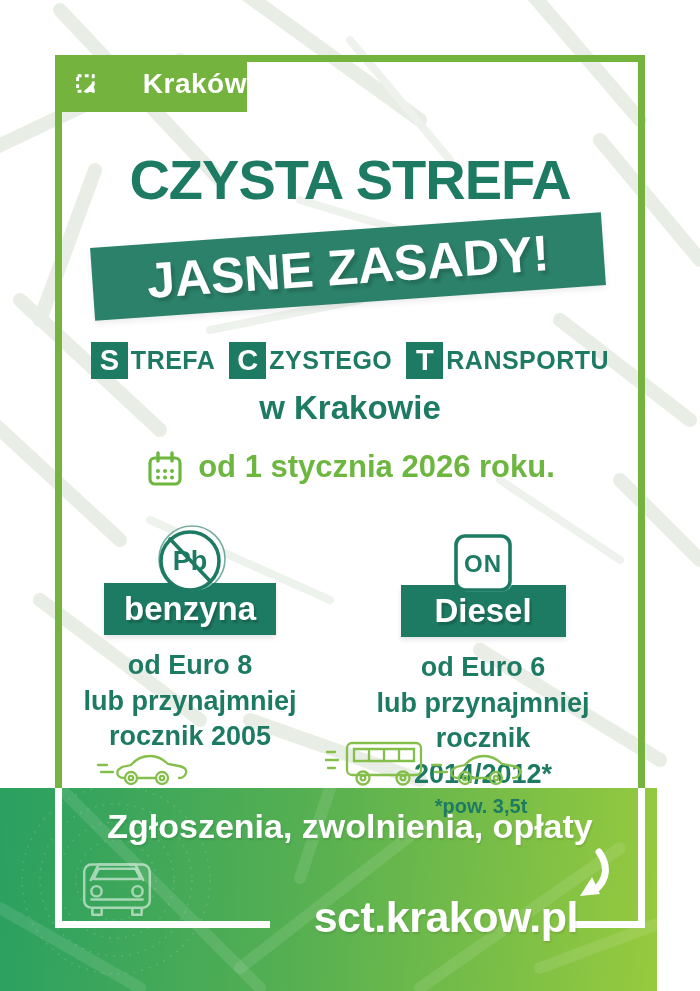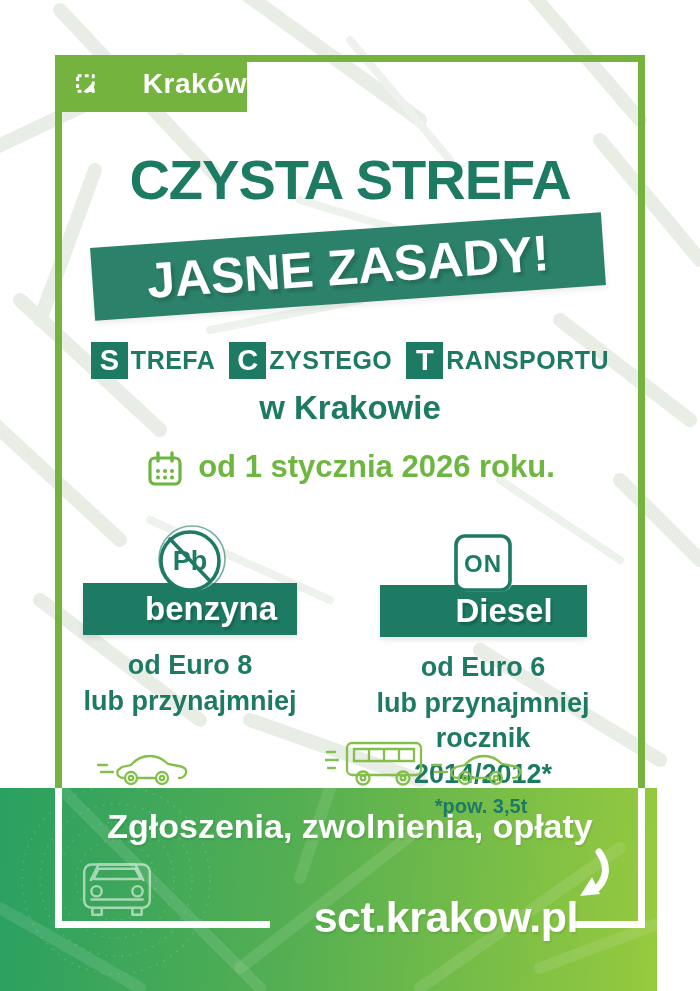--- a/index.html
+++ b/index.html
@@ -48,21 +48,21 @@
   .date-row{left:55px;top:449px;width:590px;display:flex;justify-content:center;align-items:flex-start;gap:13px;z-index:2;}
   .date-text{font-size:31px;font-weight:800;color:#6db63f;white-space:nowrap;}
   
   .col{top:524px;width:240px;text-align:center;z-index:2;}
   .col-left{left:70px;}
   .col-right{left:363px;}
   .fuel-icon{position:relative;z-index:2;display:block;margin:0 auto -15px auto;}
   .col-right .fuel-icon{margin-top:8px;margin-bottom:-9px;}
   .fuel-banner{
     position:relative;z-index:1;height:52px;background:#1d7a63;margin:0 auto;
-    display:flex;align-items:center;justify-content:center;box-shadow:0 3px 5px rgba(0,0,0,.10);padding-left:42px;
+    display:flex;align-items:center;justify-content:center;box-shadow:0 3px 5px rgba(0,0,0,.10);
   }
   .fuel-banner .txt{color:#fff;font-size:33px;font-weight:800;text-shadow:2px 3px 2px rgba(0,0,0,.18);}
   .w-benzyna{width:172px;}
   .w-diesel{width:165px;}
   .rule-lines{margin-top:13px;font-size:27px;font-weight:800;color:#1d7a63;line-height:1.32;}
   .note{font-size:20px;font-weight:700;color:#1d7a63;text-align:center;padding-right:4px;margin-top:2px;}
   
   .veh{z-index:2;}
   
   .footer{
@@ -165,20 +165,21 @@
     <circle cx="37" cy="37" r="29" fill="#ffffff" stroke="#1d7a63" stroke-width="3.6"></circle>
     <text x="37" y="46" font-size="27" font-weight="bold" fill="#1d7a63" text-anchor="middle" font-family="Liberation Sans, sans-serif">Pb</text>
     <path d="M17,15 L57,57" stroke="#1d7a63" stroke-width="3.6" stroke-linecap="round"></path>
   </svg>
   <div class="fuel-banner w-benzyna">
     <span class="txt">benzyna</span>
   </div>
   <div class="rule-lines">
     <div>od Euro 8</div>
     <div>lub przynajmniej</div>
+    <div>rocznik 2005</div>
   </div>
 </div>
 
 <div class="abs col col-right">
   <svg class="fuel-icon" width="62" height="62" viewBox="0 0 62 62">
     <rect x="6" y="2" width="53" height="56" rx="9" fill="none" stroke="#ffffff" stroke-width="3" opacity=".9"></rect>
     <rect x="4" y="4" width="54" height="54" rx="9" fill="#ffffff" stroke="#1d7a63" stroke-width="3.6"></rect>
     <text x="31" y="40" font-size="24" font-weight="bold" fill="#1d7a63" text-anchor="middle" letter-spacing="1" font-family="Liberation Sans, sans-serif">ON</text>
   </svg>
   <div class="fuel-banner w-diesel">

